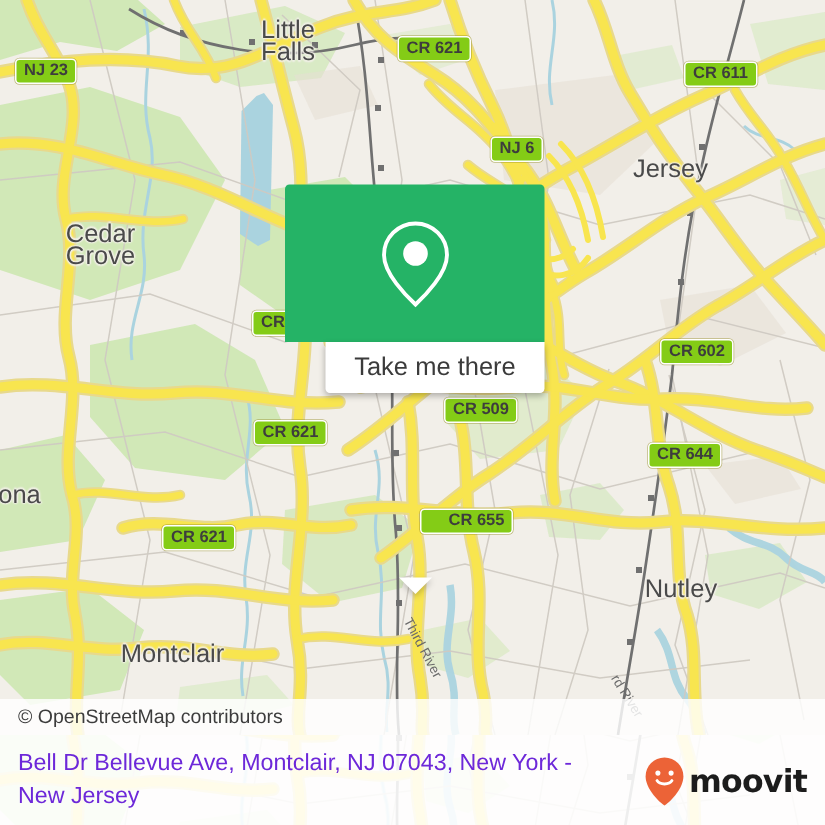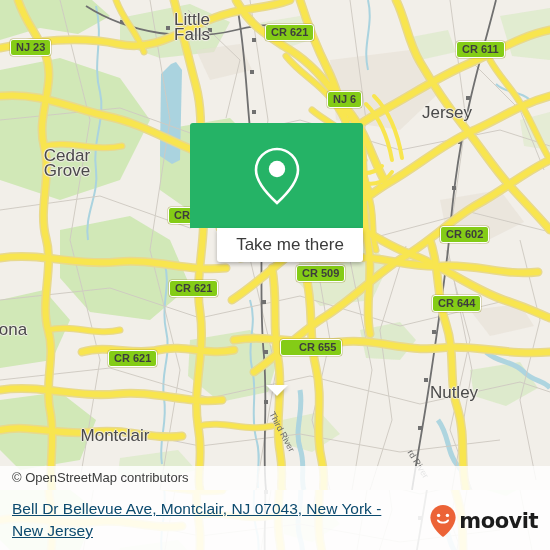--- a/index.html
+++ b/index.html
@@ -39,21 +39,21 @@
   .card-bot span{font-size:17px;color:#3b3b3b;}
   .tail{position:absolute;left:50%;top:262px;margin-left:-11px;width:0;height:0;
         border-left:11px solid transparent;border-right:11px solid transparent;
         border-top:11px solid #fff;filter:drop-shadow(0 2px 2px rgba(0,0,0,.22));}
 
   
   .footer{position:absolute;left:0;top:490px;width:550px;height:60px;
           background:#fff;overflow:hidden;}
   .footer-wm{position:absolute;left:0;top:-400px;opacity:.12;}
   .foot-text{position:absolute;left:12px;top:8px;width:385px;font-size:15.5px;
-             line-height:22px;color:#0c4a6e;text-decoration:underline;}
+             line-height:22px;color:#6d28d9;}
   .logo{position:absolute;right:12px;top:14px;display:flex;align-items:center;}
   .logo-word{font-size:21px;line-height:30px;color:#1c1c1c;letter-spacing:-.5px;
              font-family:"DejaVu Sans",sans-serif;font-weight:bold;margin-left:2px;}
 </style>
 </head>
 <body>
 
 <div id="root">
 
   <div class="map">

